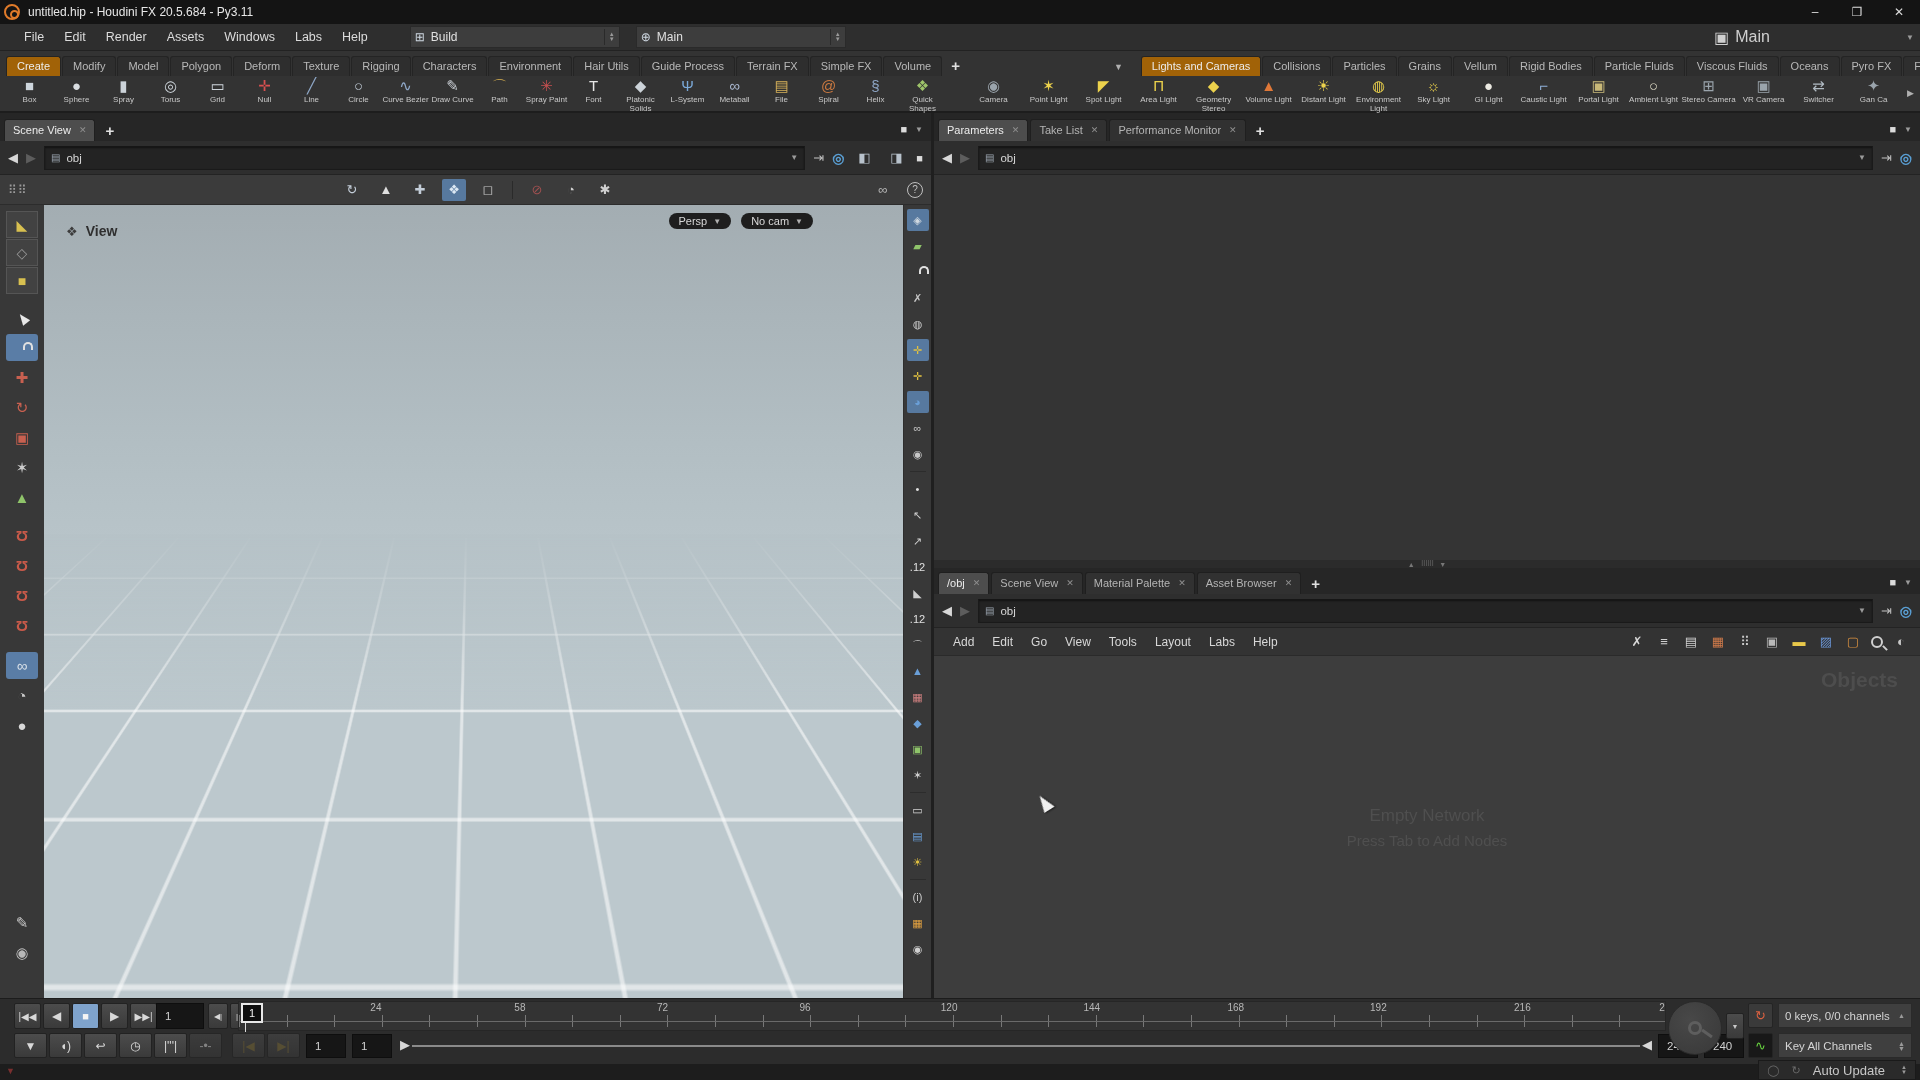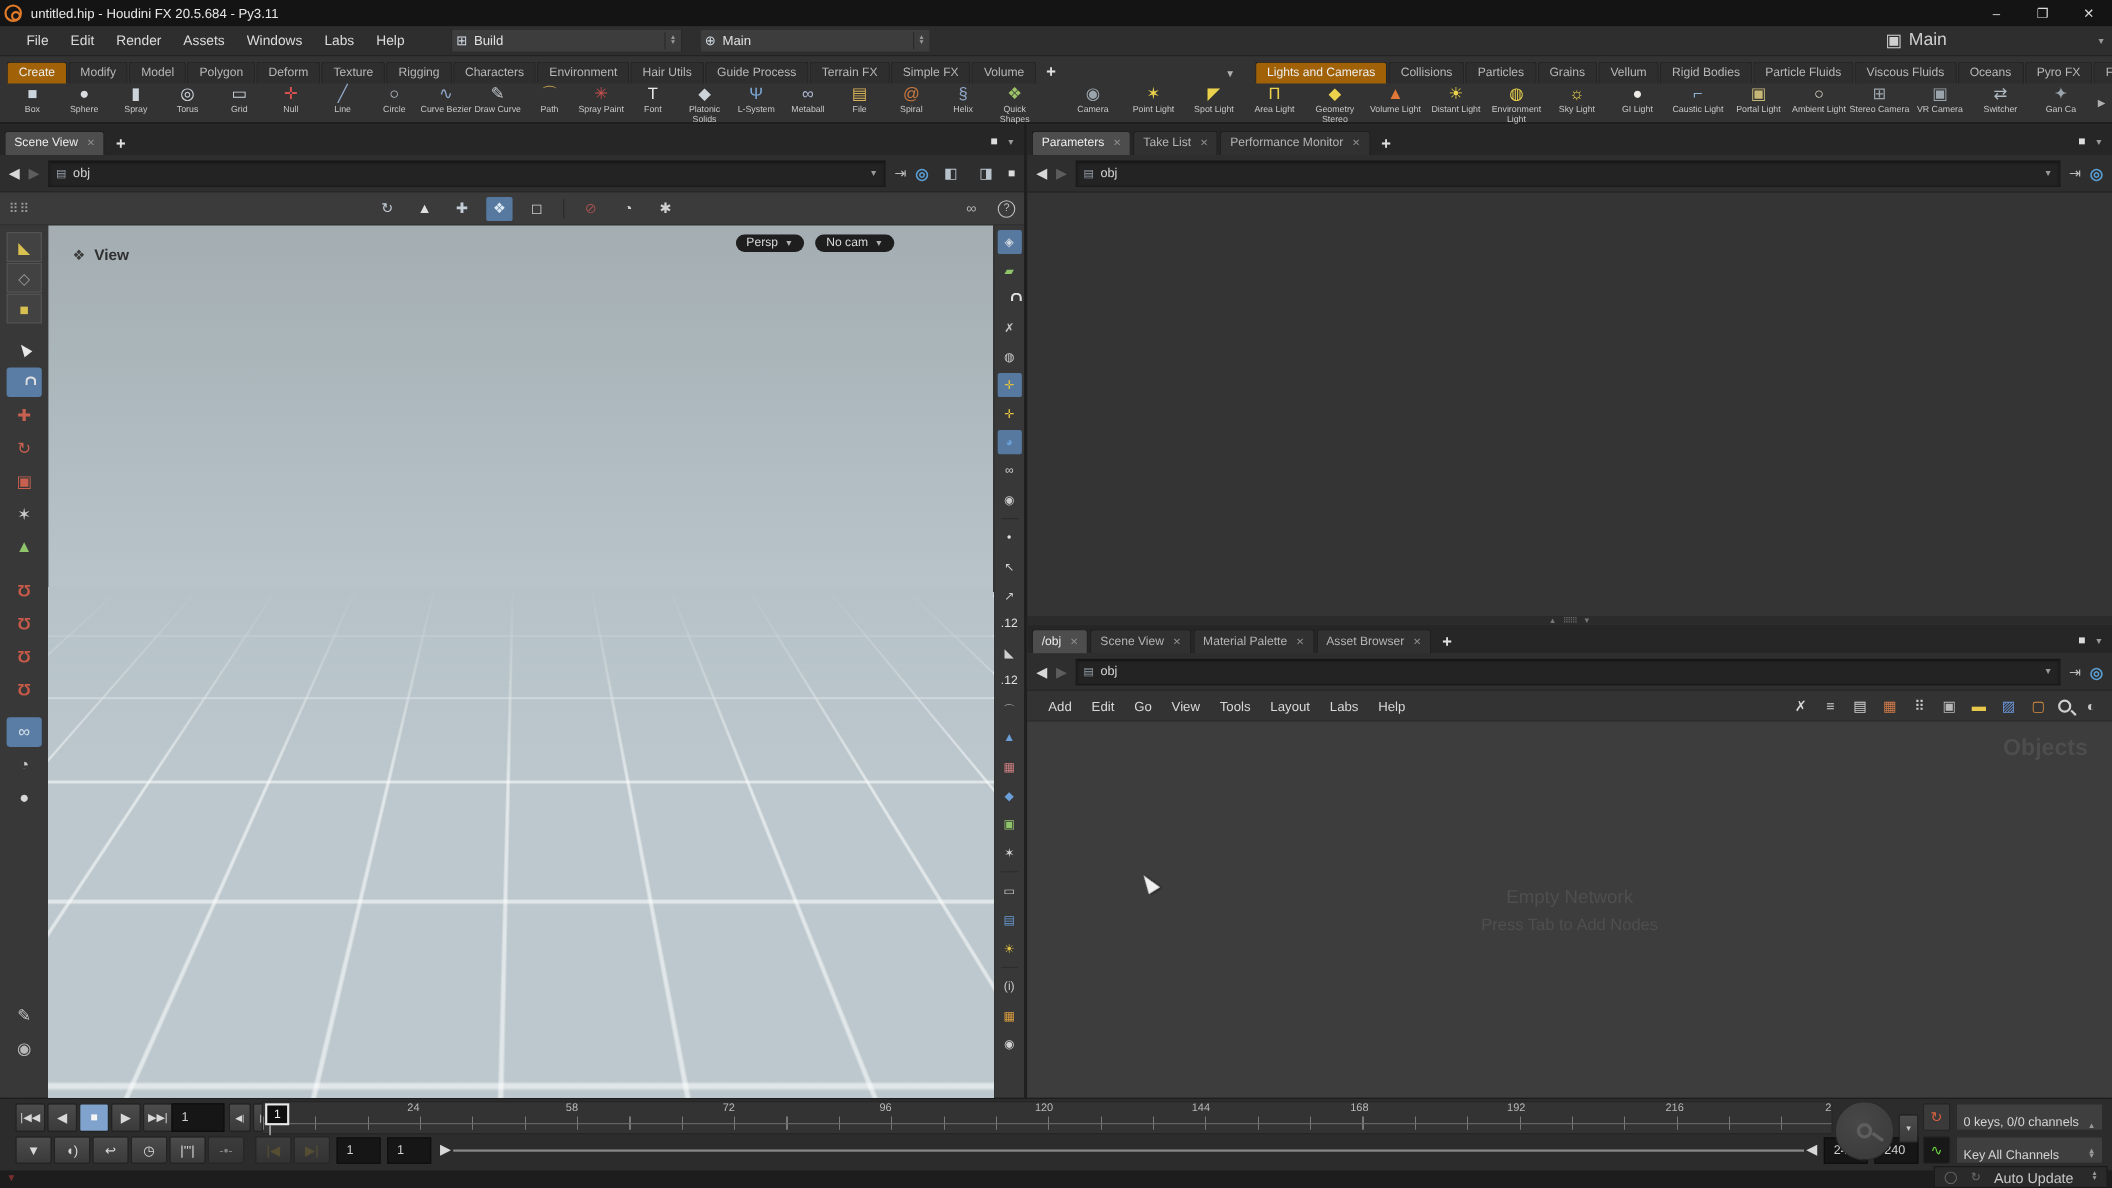--- a/index.html
+++ b/index.html
@@ -189,21 +189,21 @@
     background:radial-gradient(circle at 40% 35%, #484848, #383838); border:1px solid #2a2a2a;
     display:flex; align-items:center; justify-content:center; }
   .key-glyph { position:relative; width:14px; height:14px; border:3px solid #5e5e5e; border-radius:50%; }
   .key-glyph::after { content:''; position:absolute; left:10px; top:8px; width:12px; height:3px; background:#5e5e5e; transform:rotate(35deg); }
   .key-dd { position:absolute; left:1726px; top:14px; width:18px; height:26px; background:linear-gradient(#4c4c4c,#3a3a3a);
     border:1px solid #222; border-radius:2px; display:flex; align-items:center; justify-content:center; font-size:7px; color:#c8c8c8; }
   .pb-right { position:absolute; right:8px; top:4px; width:164px; }
   .pbr-row { display:flex; align-items:center; gap:5px; margin-bottom:5px; }
   .pbr-icon { width:25px; height:25px; background:#3a3a3a; border:1px solid #242424; border-radius:2px;
     display:flex; align-items:center; justify-content:center; font-size:13px; }
-  .pbr-field { flex:1; height:25px; background:#3f3f3f; border:1px solid #2a2a2a; display:flex; align-items:flex-end;
+  .pbr-field { flex:1; height:25px; background:#3f3f3f; border:1px solid #2a2a2a; display:flex; align-items:center;
     justify-content:center; font-size:11.5px; color:#d4d4d4; gap:6px; padding:0 6px; }
   .pbr-field .arr { margin-left:auto; font-size:7px; color:#9a9a9a; }
 
   
   .statusbar { position:absolute; left:0; bottom:0; width:100%; height:16px; background:#1d1d1d; }
   .sb-left-marker { position:absolute; left:6px; top:2px; color:#7a2f2f; font-size:9px; }
   .sb-right { position:absolute; right:4px; bottom:0; height:20px; display:flex; align-items:center; gap:12px;
     background:#2a2a2a; padding:0 8px; border:1px solid #1a1a1a; }
   .sb-icon { font-size:11px; color:#6a6a6a; }
   .sb-text { font-size:13px; color:#c8c8c8; }

